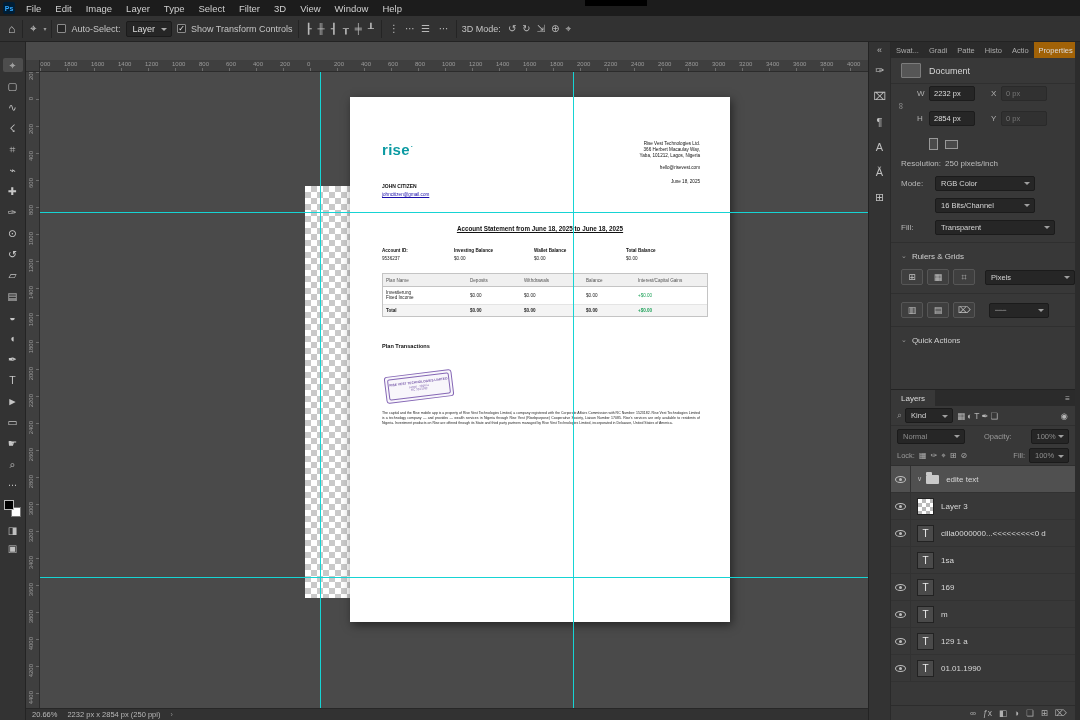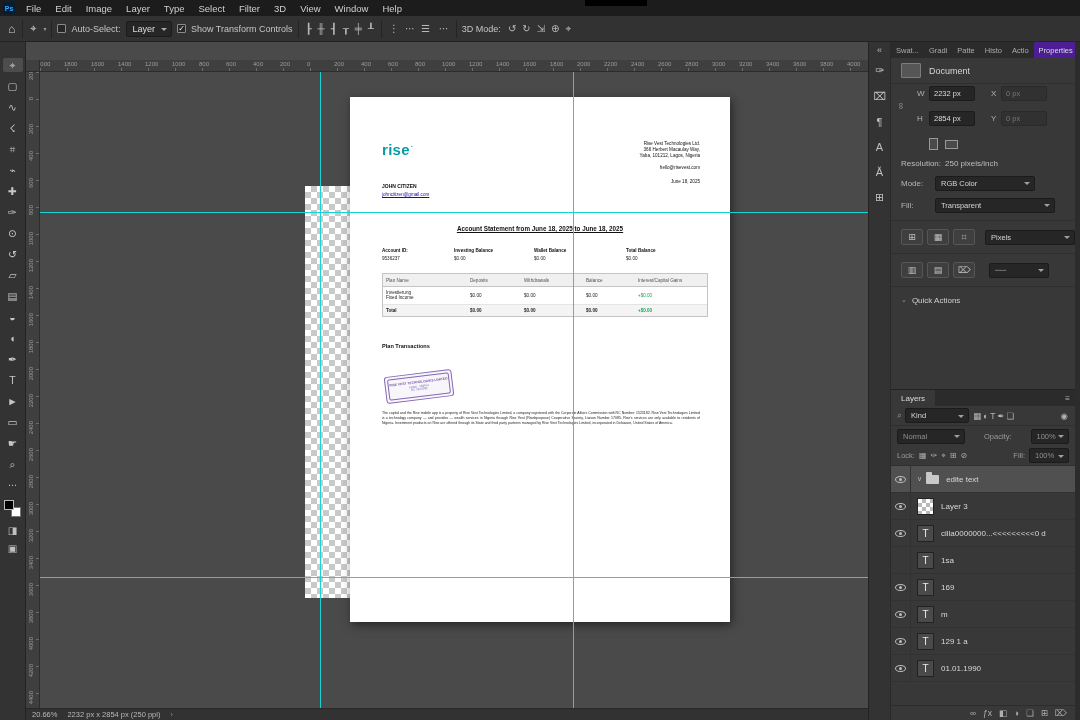--- a/index.html
+++ b/index.html
@@ -86,21 +86,21 @@
 .statusbar{position:absolute;left:26px;top:708px;width:842px;height:12px;background:#323232;border-top:1px solid #272727;display:flex;align-items:center;gap:10px;font-size:7.5px;color:#b8b8b8;padding-left:6px;z-index:8}
 .sb-caret{font-size:7px;color:#8d8d8d}
 
 .rightpanel{position:absolute;left:868px;top:42px;width:212px;height:678px;background:#333;display:flex;z-index:9;border-left:1px solid #232323}
 .collapse-strip{width:22px;border-right:1px solid #2a2a2a;display:flex;flex-direction:column;align-items:center;padding-top:3px;flex:none}
 .collapse-arrows{font-size:9px;color:#b5b5b5;margin-bottom:9px}
 .cicon{font-size:11px;color:#c0c0c0;margin-bottom:13px}
 .panelcol{flex:1;display:flex;flex-direction:column;min-width:0}
 .ptabs{height:16px;background:#2b2b2b;display:flex;align-items:stretch;font-size:7.5px;color:#ababab;overflow:hidden;flex:none}
 .ptab{display:flex;align-items:center;padding:0 5px;white-space:nowrap}
-.ptab.active{background:#4c1d95;color:#dcdcdc}
+.ptab.active{background:#a16207;color:#dcdcdc}
 .pmenu{margin-left:auto;display:flex;align-items:center;padding:0 5px;color:#b5b5b5}
 .props{height:332px;background:#383838;border-bottom:1px solid #232323;color:#c6c6c6;font-size:8px;overflow:hidden;flex:none}
 .prop-docrow{height:26px;display:flex;align-items:center;gap:8px;padding-left:10px;border-bottom:1px solid #2f2f2f}
 .prop-docicon{width:20px;height:15px;border:1px solid #7c7c7c;background:#565656;border-radius:1px;flex:none}
 .prop-doclabel{font-size:9px;color:#d6d6d6}
 .psec{display:flex;align-items:center;gap:5px;height:18px;padding-left:10px;color:#d0d0d0}
 .sec-caret{font-size:7px;color:#9a9a9a}
 .whxy{position:relative;height:50px}
 .flabel{position:absolute;font-size:8px;color:#b0b0b0}
 .pfield{position:absolute;width:46px;height:15px;background:#262626;border:1px solid #1c1c1c;border-radius:2px;font-size:7.5px;color:#ddd;display:flex;align-items:center;padding-left:4px}
@@ -428,25 +428,32 @@
           <span class="orient l"></span>
         </div>
         <div class="res-row">
           <span>Resolution:</span>
           <span>250 pixels/inch</span>
         </div>
         <div class="mode-row">
           <span class="row-label">Mode:</span>
           <div class="pdd" style="width:100px">RGB Color</div>
         </div>
+        <div class="mode-row" style="padding-left:44px">
+          <div class="pdd" style="width:100px">16 Bits/Channel</div>
+        </div>
         <div class="mode-row">
           <span class="row-label">Fill:</span>
           <div class="pdd" style="width:120px">Transparent</div>
         </div>
         <div class="divline"></div>
+        <div class="psec">
+          <span class="sec-caret">⌄</span>
+          <span>Rulers &amp; Grids</span>
+        </div>
         <div class="rg-row">
           <span style="display:flex;gap:4px">
               <span class="ibtn">⊞</span>
               <span class="ibtn">▦</span>
               <span class="ibtn">⌗</span>
             </span>
           <div class="pdd" style="width:102px;margin-left:6px">Pixels</div>
         </div>
         <div class="divline"></div>
         <div class="rg-row">
@@ -464,21 +471,21 @@
         </div>
       </div>
 
       <div class="layerspanel">
         <div class="ltabs">
           <span class="ltab active">Layers</span>
           <span class="pmenu">≡</span>
         </div>
         <div class="lfilter">
           <span class="lsearch">⌕</span>
-          <div class="pdd" style="width:64px">Kind</div>
+          <div class="pdd" style="width:48px">Kind</div>
           <span style="display:flex">
               <span class="lficon">▦</span>
               <span class="lficon">◐</span>
               <span class="lficon">T</span>
               <span class="lficon">✒</span>
               <span class="lficon">❏</span>
             </span>
           <span class="spacer"></span>
           <span class="lficon">◉</span>
         </div>

